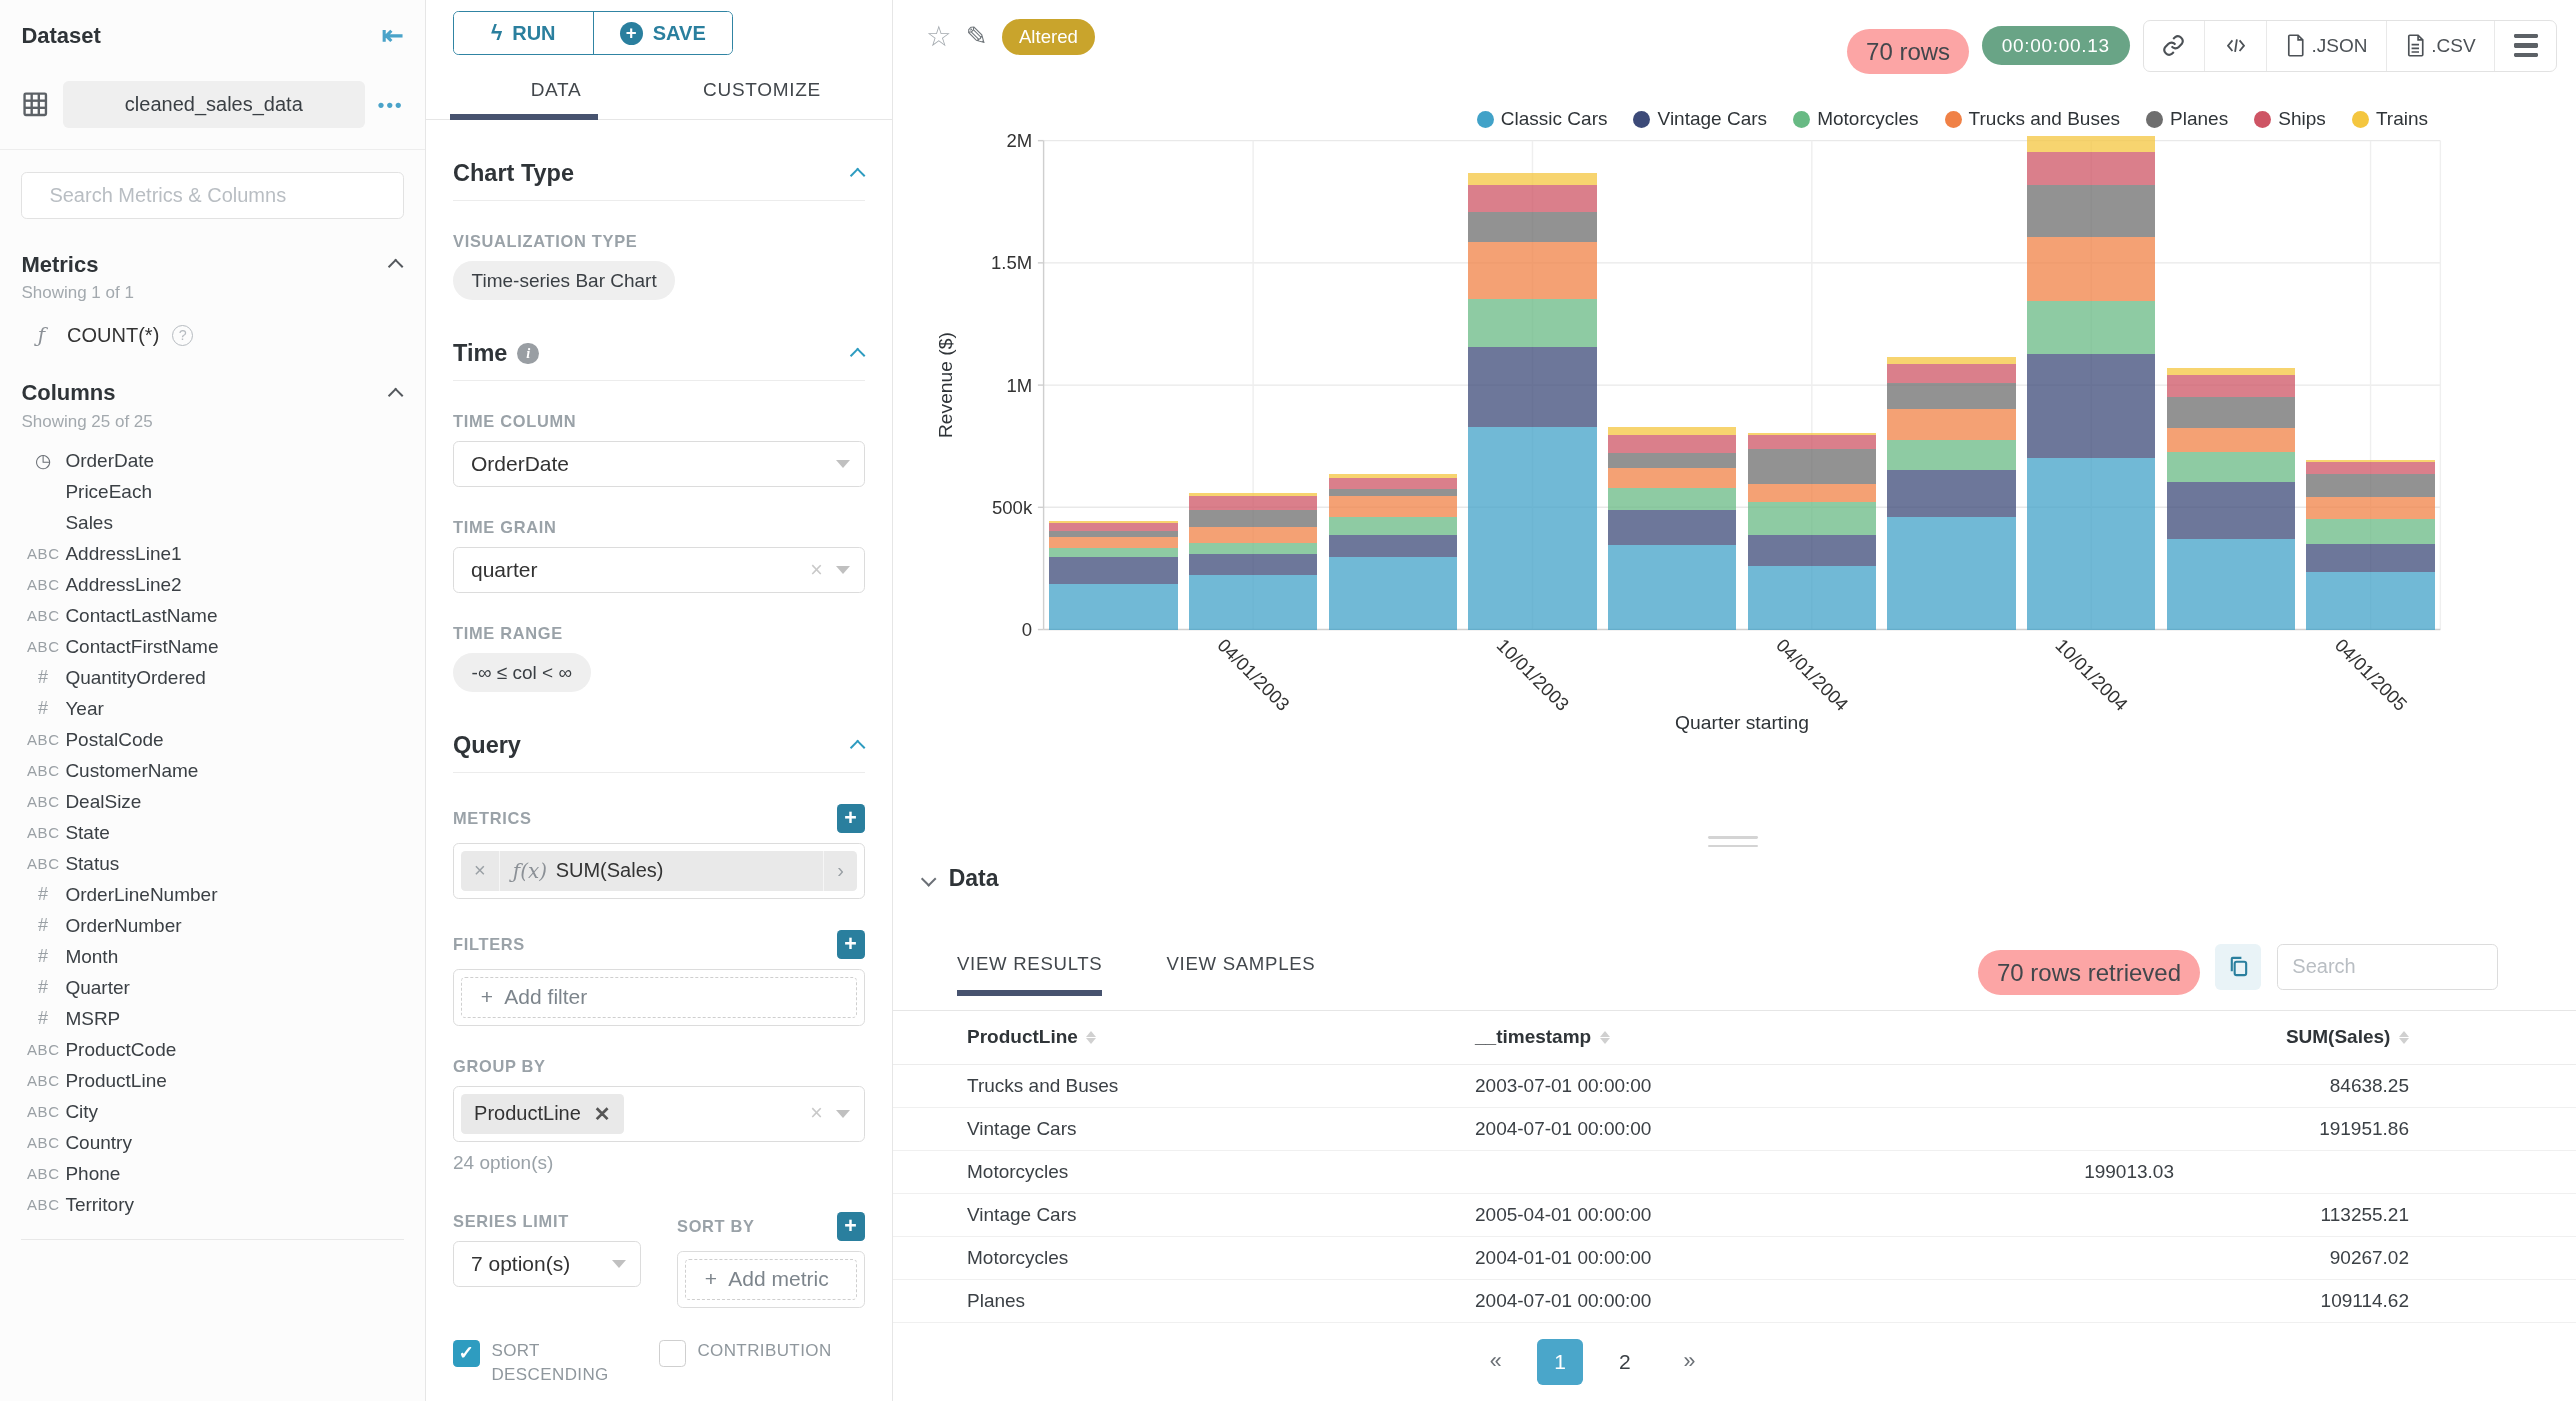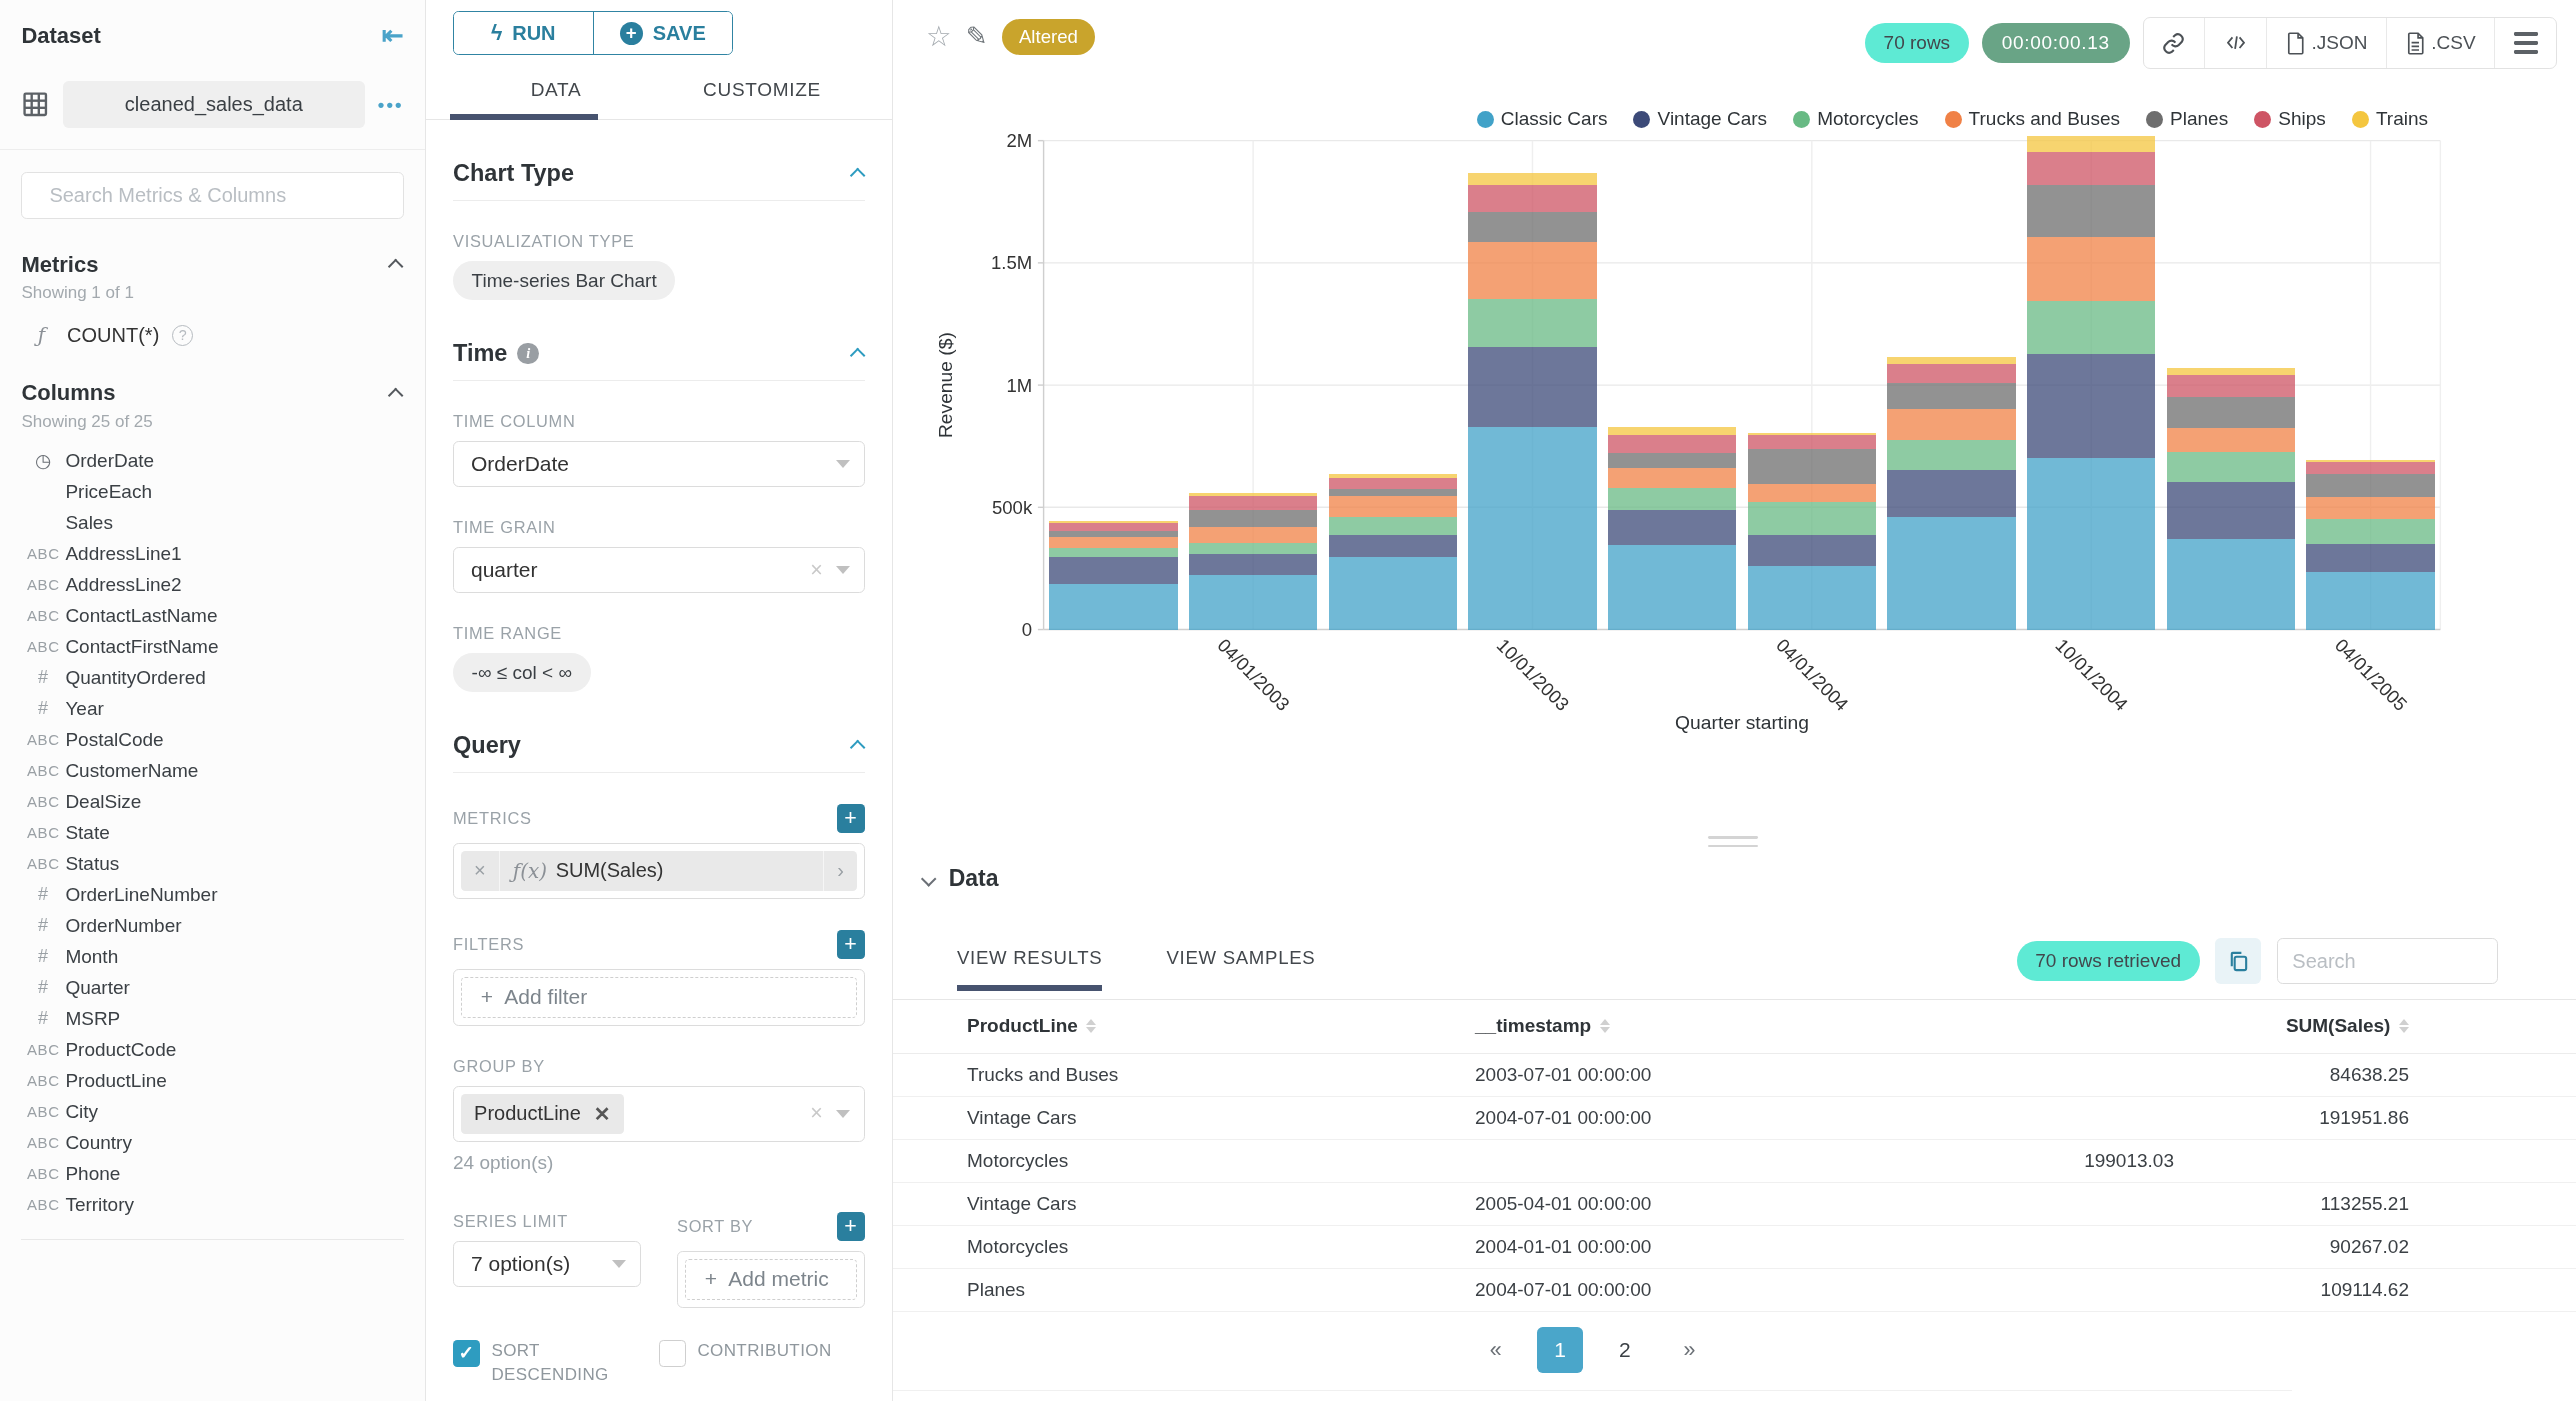--- a/index.html
+++ b/index.html
@@ -46,21 +46,21 @@
   .runsave .btn + .btn { border-left:1.4px solid #3084a3; }
   .bolt { font-size:21.4px; font-weight:700; }
   .plus-circ { width:23px; height:23px; background:#2a7f9e; color:#fff; border-radius:50%; display:inline-flex; align-items:center; justify-content:center; font-size:18.6px; font-weight:700; }
   .ctab-row { display:flex; margin-top:24px; position:relative; }
   .ctab { width:50%; text-align:center; font-size:19px; color:#42474c; letter-spacing:0.7px; padding-bottom:18.6px; cursor:pointer; position:relative; }
   .ctab-border { position:absolute; bottom:0; left:-27px; right:-27px; border-bottom:1.4px solid #e6e6e6; }
   .ctab.active::after { content:""; position:absolute; left:-2.9px; right:61px; bottom:0; height:5.7px; background:#47536f; }
   .csec-head { display:flex; justify-content:space-between; align-items:center; margin-top:40px; padding-bottom:13px; border-bottom:1.4px solid #ececec; }
   .csec-title { font-size:23.5px; font-weight:600; color:#2f3438; display:flex; align-items:center; gap:10px; }
   .info-circ { width:21.4px; height:21.4px; background:#999ea3; color:#fff; border-radius:50%; font-size:14.3px; font-style:italic; font-family:"Liberation Serif", serif; display:inline-flex; align-items:center; justify-content:center; }
-  .ctl-label { font-size:16.4px; color:#9aa2a8; letter-spacing:0.7px; margin-top:31px; display:flex; justify-content:space-between; align-items:center; }
+  .ctl-label { font-size:16.4px; color:#9aa2a8; letter-spacing:0.7px; margin-top:31px; display:flex; justify-content:space-between; align-items:center;font-weight:bold; }
   .plus-btn { width:28.5px; height:28.5px; background:#2a7f9e; border-radius:4.3px; color:#fff; font-size:21.4px; display:inline-flex; align-items:center; justify-content:center; cursor:pointer; }
   .select { margin-top:10px; height:46px; border:1.4px solid #dcdcdc; border-radius:5.7px; display:flex; align-items:center; padding:0 14.3px 0 17px; background:#fff; cursor:pointer; }
   .select .val { flex:1; font-size:21px; color:#333; }
   .select .clear { color:#c9c9c9; font-size:21.4px; margin-right:13px; }
   .caret { width:0; height:0; border-left:7.1px solid transparent; border-right:7.1px solid transparent; border-top:8.6px solid #c0c0c0; }
   .pill { display:inline-block; background:#efefef; border-radius:23px; padding:8.6px 18.6px; font-size:19px; color:#3a3f44; margin-top:10px; cursor:pointer; }
   .chipbox { margin-top:10px; border:1.4px solid #dcdcdc; border-radius:5.7px; padding:7.1px; display:flex; align-items:center; }
   .chip { background:#e9e9e9; border-radius:4.3px; display:flex; align-items:center; height:40px; font-size:20px; color:#333; }
   .chip .seg { padding:0 13px; display:flex; align-items:center; height:100%; }
   .chip .seg + .seg { border-left:1.4px solid #f6f6f6; }
@@ -80,21 +80,21 @@
   .cbox.un { background:#fff; border:1.4px solid #cfcfcf; }
 
   
   .main { flex:1; position:relative; background:#fff; }
   .m-header { position:absolute; top:18.6px; left:33px; display:flex; align-items:center; gap:14.3px; }
   .m-title { font-size:31px; color:#2f3438; }
   .star { color:#a5abb0; font-size:28.5px; cursor:pointer; }
   .edit-ic { color:#6f757a; font-size:26px; cursor:pointer; }
   .altered { background:#c9a42c; color:#fff; font-size:18.6px; border-radius:21.4px; padding:7.1px 17px; cursor:default; }
   .m-right { position:absolute; top:17px; right:18.6px; display:flex; align-items:center; gap:13px; }
-  .rows-pill { background:#5eead4; border-radius:23px; padding:8.6px 18.6px; font-size:19px; color:#42474c; }
+  .rows-pill { background:#fca5a5; border-radius:23px; padding:8.6px 18.6px; font-size:24px; color:#42474c;margin-top:12px; }
   .timer-pill { background:#69a486; border-radius:23px; padding:8.6px 20px; font-size:19px; color:#fff; letter-spacing:0.7px; }
   .btn-group { display:flex; border:1.4px solid #e2e2e2; border-radius:7.1px; overflow:hidden; background:#fff; }
   .bg-item { display:flex; align-items:center; justify-content:center; gap:7.1px; padding:0 18.6px; height:50px; font-size:19px; color:#4c5156; cursor:pointer; }
   .bg-item + .bg-item { border-left:1.4px solid #e9e9e9; }
   .hamb { display:inline-flex; flex-direction:column; gap:5px; }
   .hamb i { width:24px; height:4.3px; background:#5c6166; border-radius:1.4px; }
 
   .legend { position:absolute; top:108px; right:148px; display:flex; align-items:center; gap:26px; }
   .leg-item { display:flex; align-items:center; gap:7.1px; }
   .leg-dot { width:17px; height:17px; border-radius:50%; }

